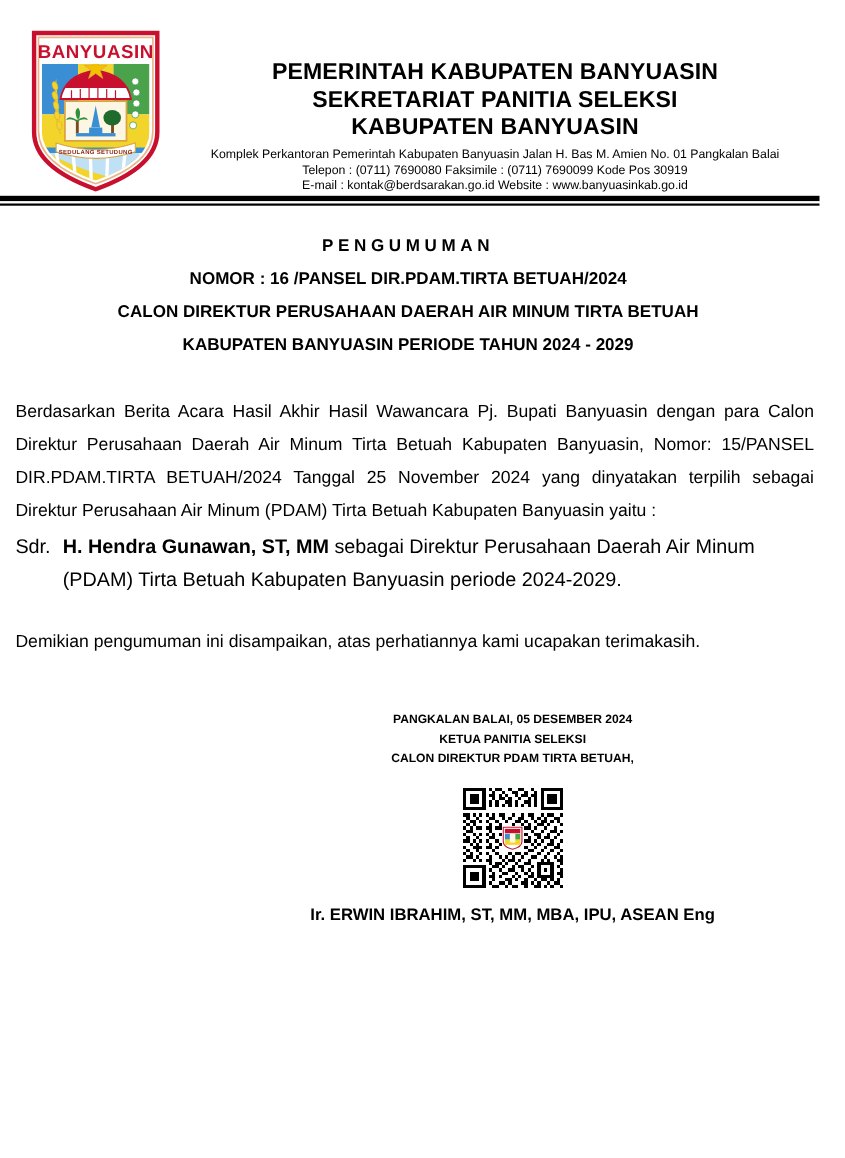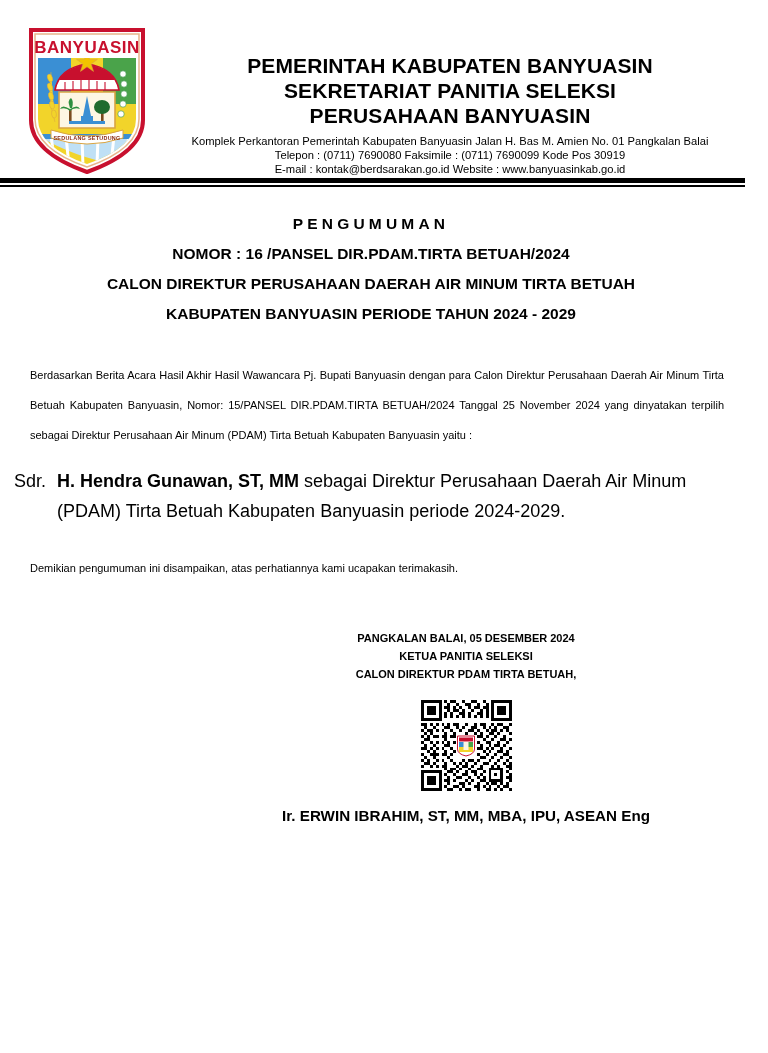--- a/index.html
+++ b/index.html
@@ -78,23 +78,23 @@
   .title-line.spaced { letter-spacing: 4.2px; font-size: 15.5px; }
 
   
   .body-area {
     margin: 0 14px 0 14px;
     width: 726px;
   }
   .para {
     text-align: justify;
     text-justify: inter-word;
-    font-size: 11px;
+    font-size: 16px;
     line-height: 30px;
-    margin: 16px;
+    margin: 0;
   }
   .para.first { margin-top: 31px; }
   .para-gap { margin-top: 28px; }
 
   .name-row {
     display: flex;
     font-size: 18px;
     line-height: 30px;
     margin-top: 2px;
   }
@@ -224,21 +224,21 @@
       </g>
 
       <path d="M26 106 Q62 118 98 106 L98 114 Q62 126 26 114 Z" fill="#ffffff" stroke="#d9a441" stroke-width="1"></path>
       <text x="62" y="116" font-family="Liberation Sans, sans-serif" font-size="5.4" font-weight="bold" fill="#8a2a12" text-anchor="middle" letter-spacing="0.3">SEDULANG SETUDUNG</text>
     </svg>
   </div>
 
   <div class="header-text">
     <div class="org-line">PEMERINTAH KABUPATEN BANYUASIN</div>
     <div class="org-line">SEKRETARIAT PANITIA SELEKSI</div>
-    <div class="org-line">PERUSAHAAN BANYUASIN</div>
+    <div class="org-line">KABUPATEN BANYUASIN</div>
     <div class="addr-block">
       <div class="addr-line">Komplek Perkantoran Pemerintah Kabupaten Banyuasin Jalan H. Bas M. Amien No. 01 Pangkalan Balai</div>
       <div class="addr-line">Telepon : (0711) 7690080 Faksimile : (0711) 7690099 Kode Pos 30919</div>
       <div class="addr-line">E-mail : kontak@berdsarakan.go.id Website : www.banyuasinkab.go.id</div>
     </div>
   </div>
 </div>
 
 <div class="rule-wrap">
   <div class="rule-thick"></div>

